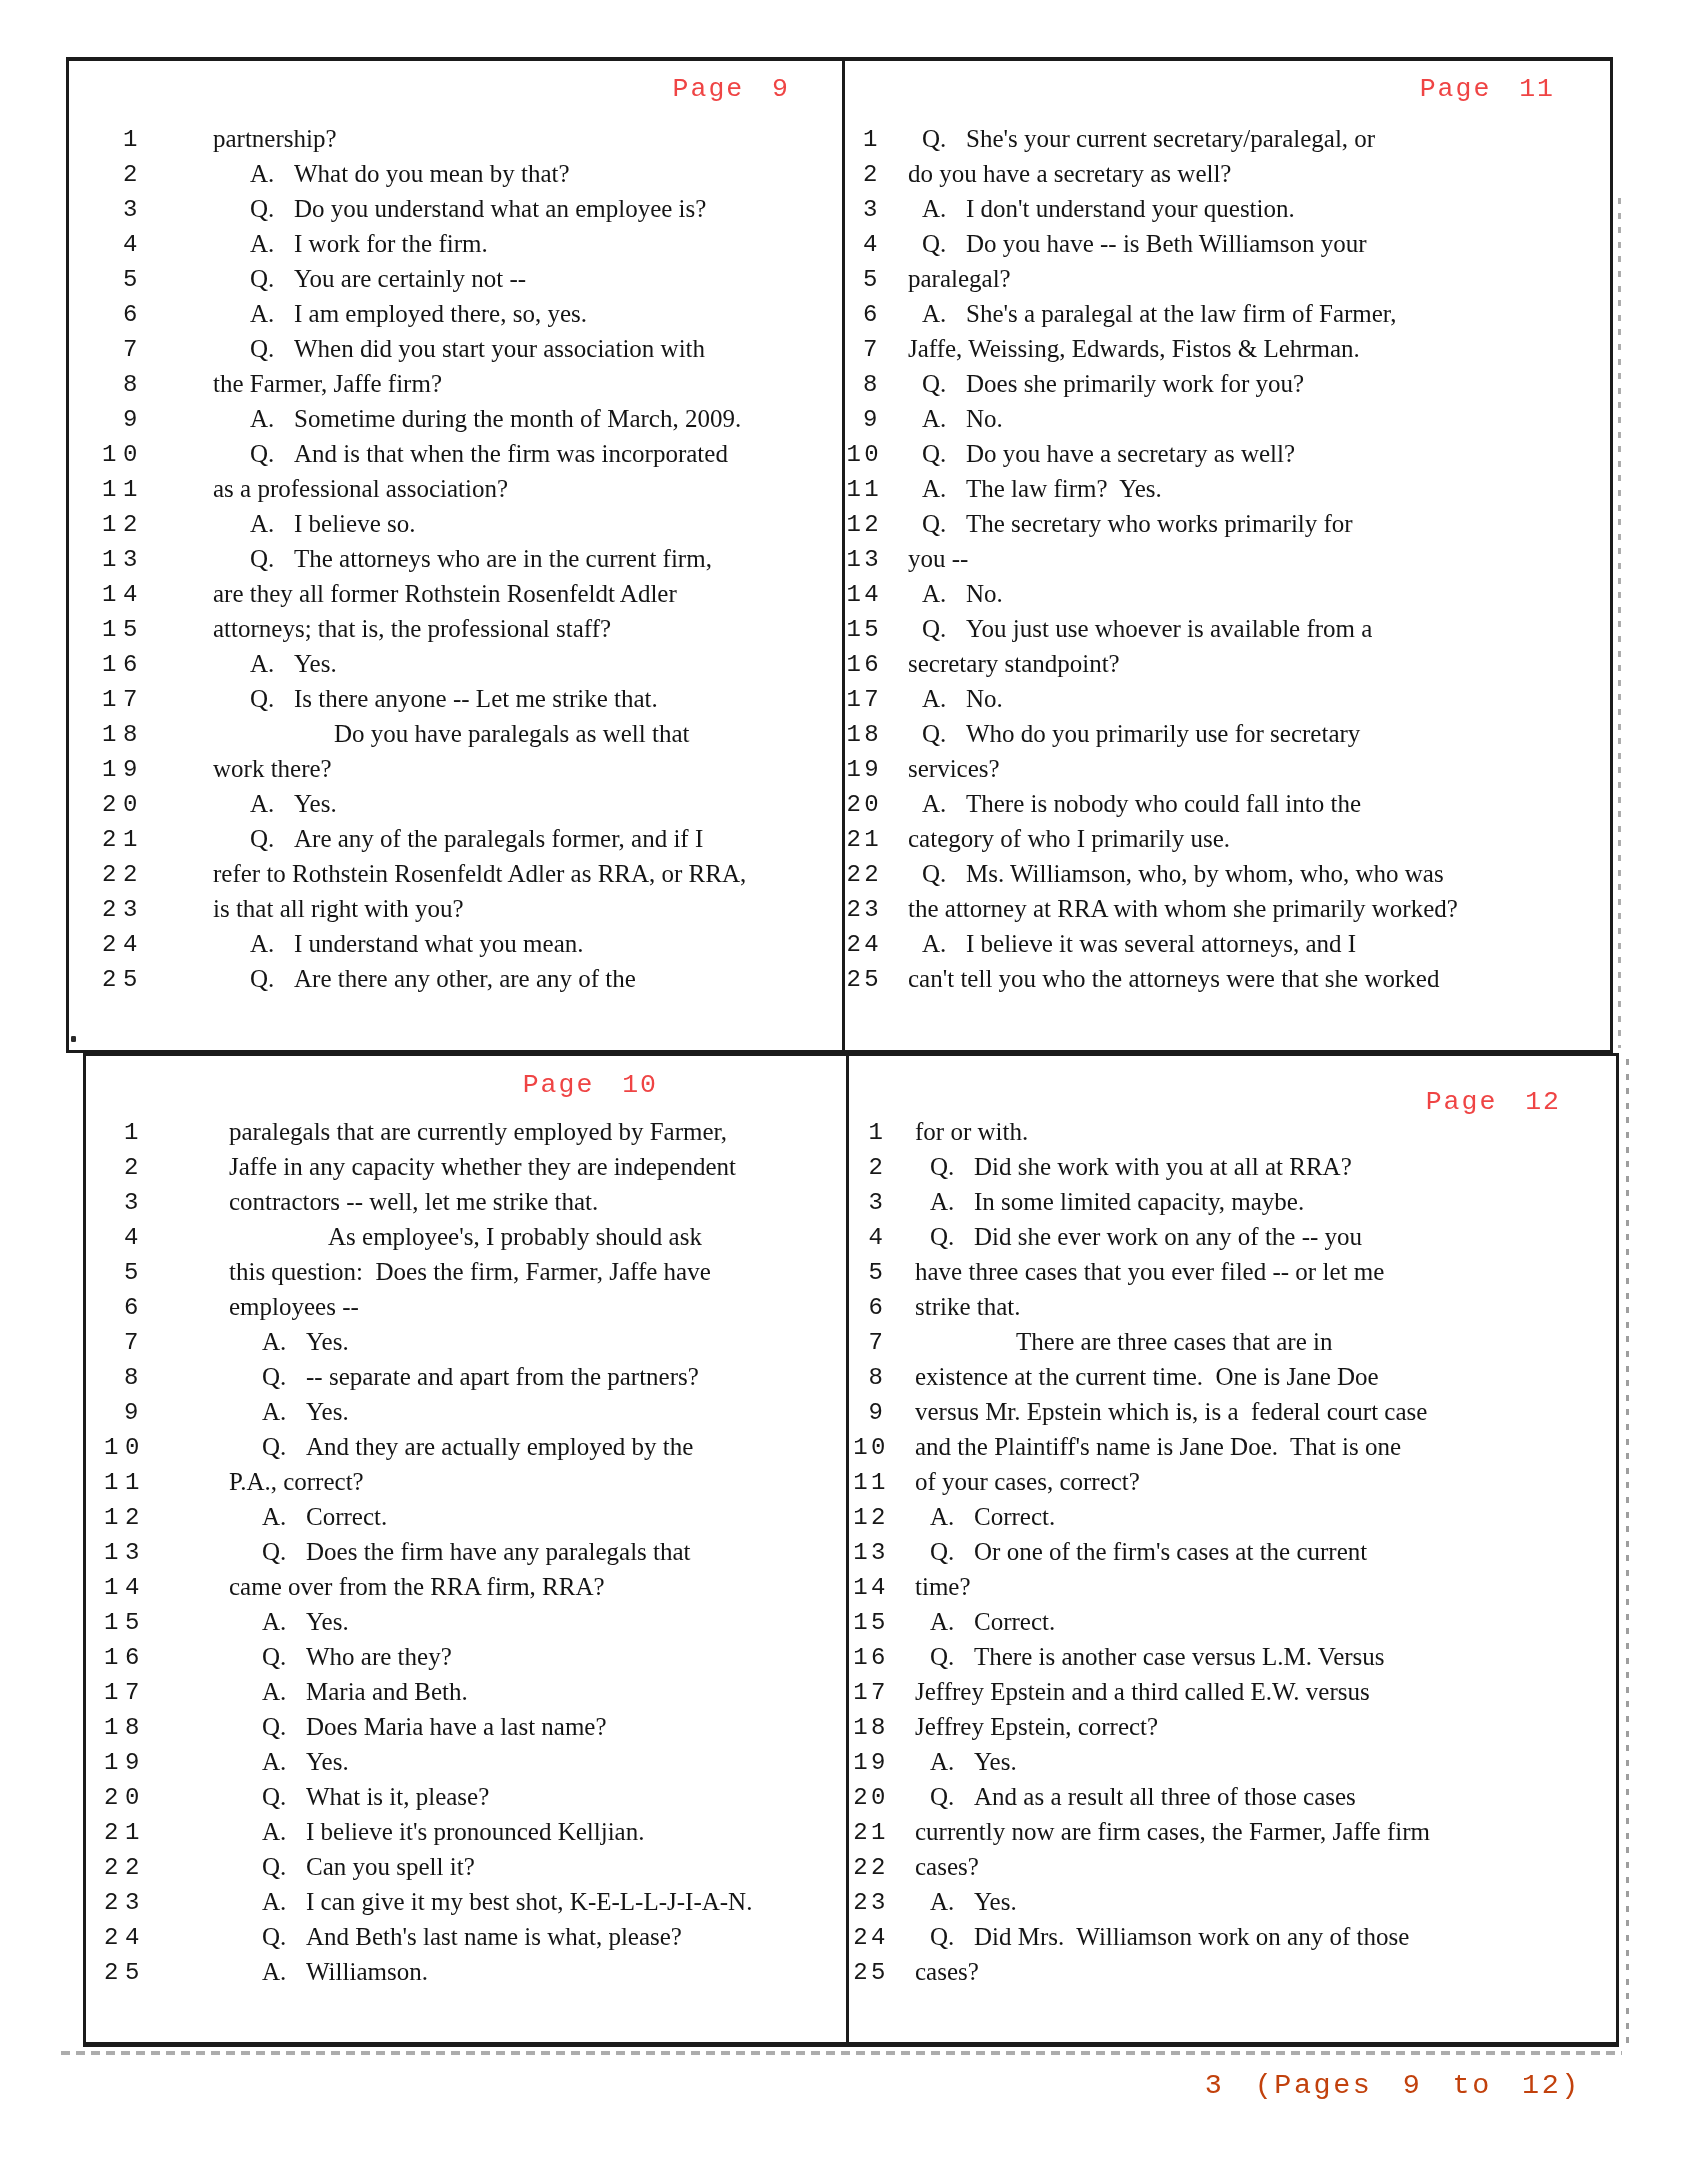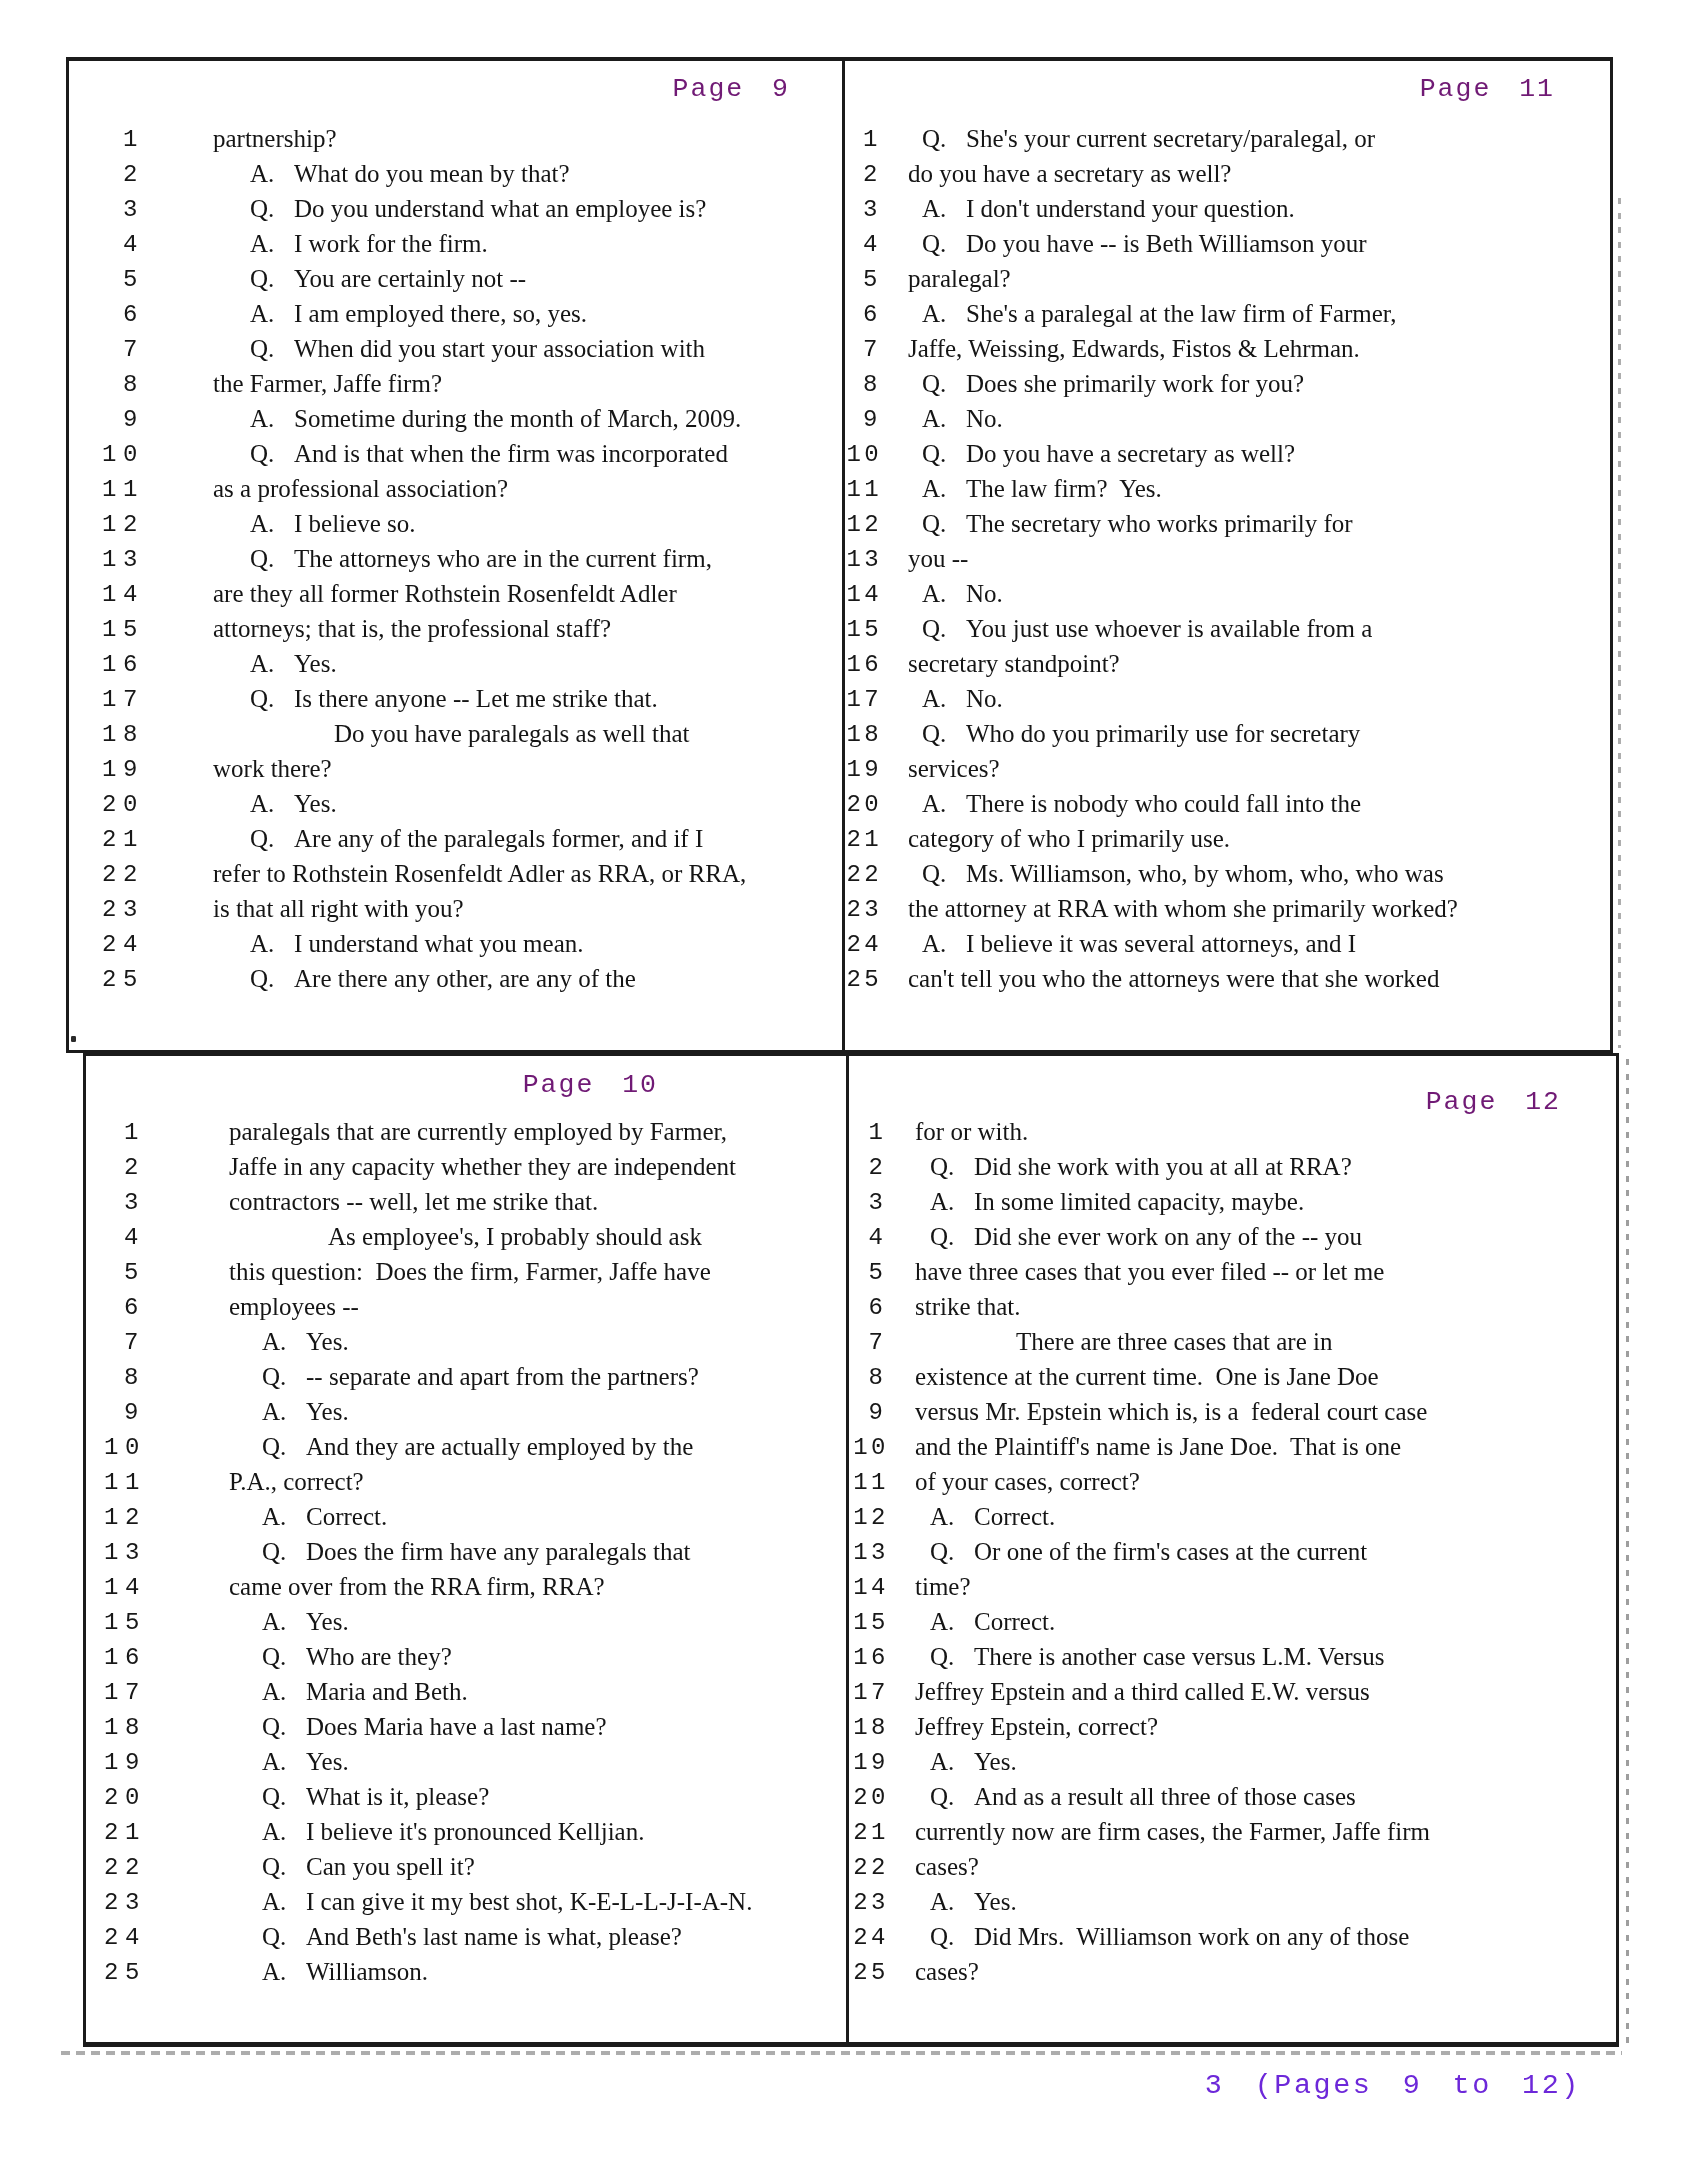--- a/index.html
+++ b/index.html
@@ -29,21 +29,21 @@
   #q-p10{left:74px; top:1053px;width:629px;height:994px; --cont:155px; --qa:188px; --dbl:254px; --lnl:30px; --lnw:41px; --lns:6.6px;}
   #q-p12{left:848px;top:1053px;width:771px;height:994px; --cont:67px; --qa:82px; --dbl:168px; --lnl:5.3px;  --lnw:33px; --lns:3.3px;}
 
   .page-header{
     position:absolute;
     top:17px;
     font-family:"Liberation Mono", monospace;
     font-size:26.5px;
     letter-spacing:2px;
     word-spacing:10px;
-    color:#701a75;
+    color:#ef4444;
     white-space:pre;
   }
   #q-p9  .page-header{right:51px;}
   #q-p11 .page-header{right:58px;}
   #q-p10 .page-header{right:45px;}
   #q-p12 .page-header{right:58px;margin-top:17px;}
 
   .lines{position:absolute;left:0;right:0;}
   #q-p9 .lines, #q-p11 .lines{top:69px;}
   #q-p10 .lines, #q-p12 .lines{top:66px;}
@@ -72,21 +72,21 @@
   .pfx{display:inline-block;width:44px;}
 
   #sheet-footer{
     position:absolute;
     top:2069px;
     right:106px;
     font-family:"Liberation Mono", monospace;
     font-size:28.4px;
     letter-spacing:2.6px;
     word-spacing:10.6px;
-    color:#6d28d9;
+    color:#c2410c;
     white-space:pre;
   }
 
   
   .noise-v{
     position:absolute;width:2.6px;opacity:.55;
     background:repeating-linear-gradient(180deg,#6a6a6a 0 6px,transparent 6px 14.6px);
   }
   #noise-right-top{left:1618px;top:198px;height:850px;}
   #noise-right-bottom{left:1626px;top:1059px;height:986px;opacity:.65;}

